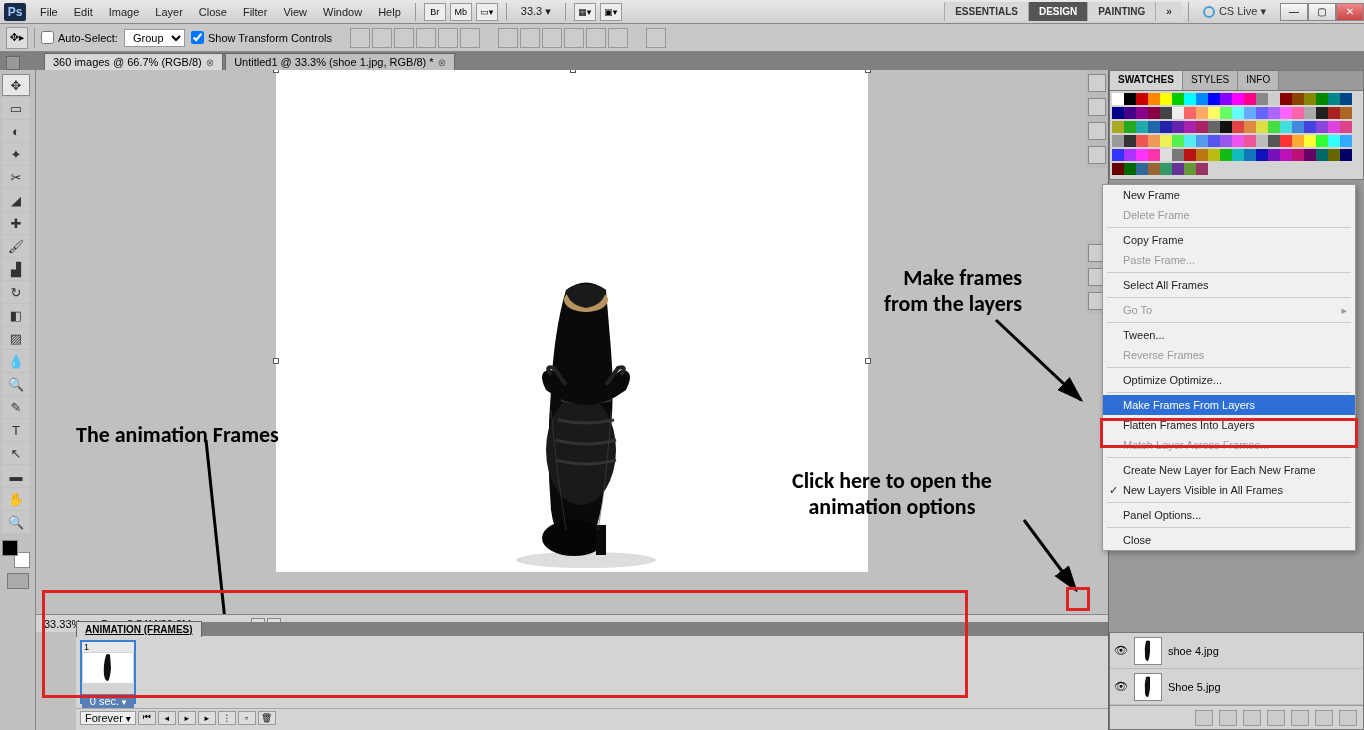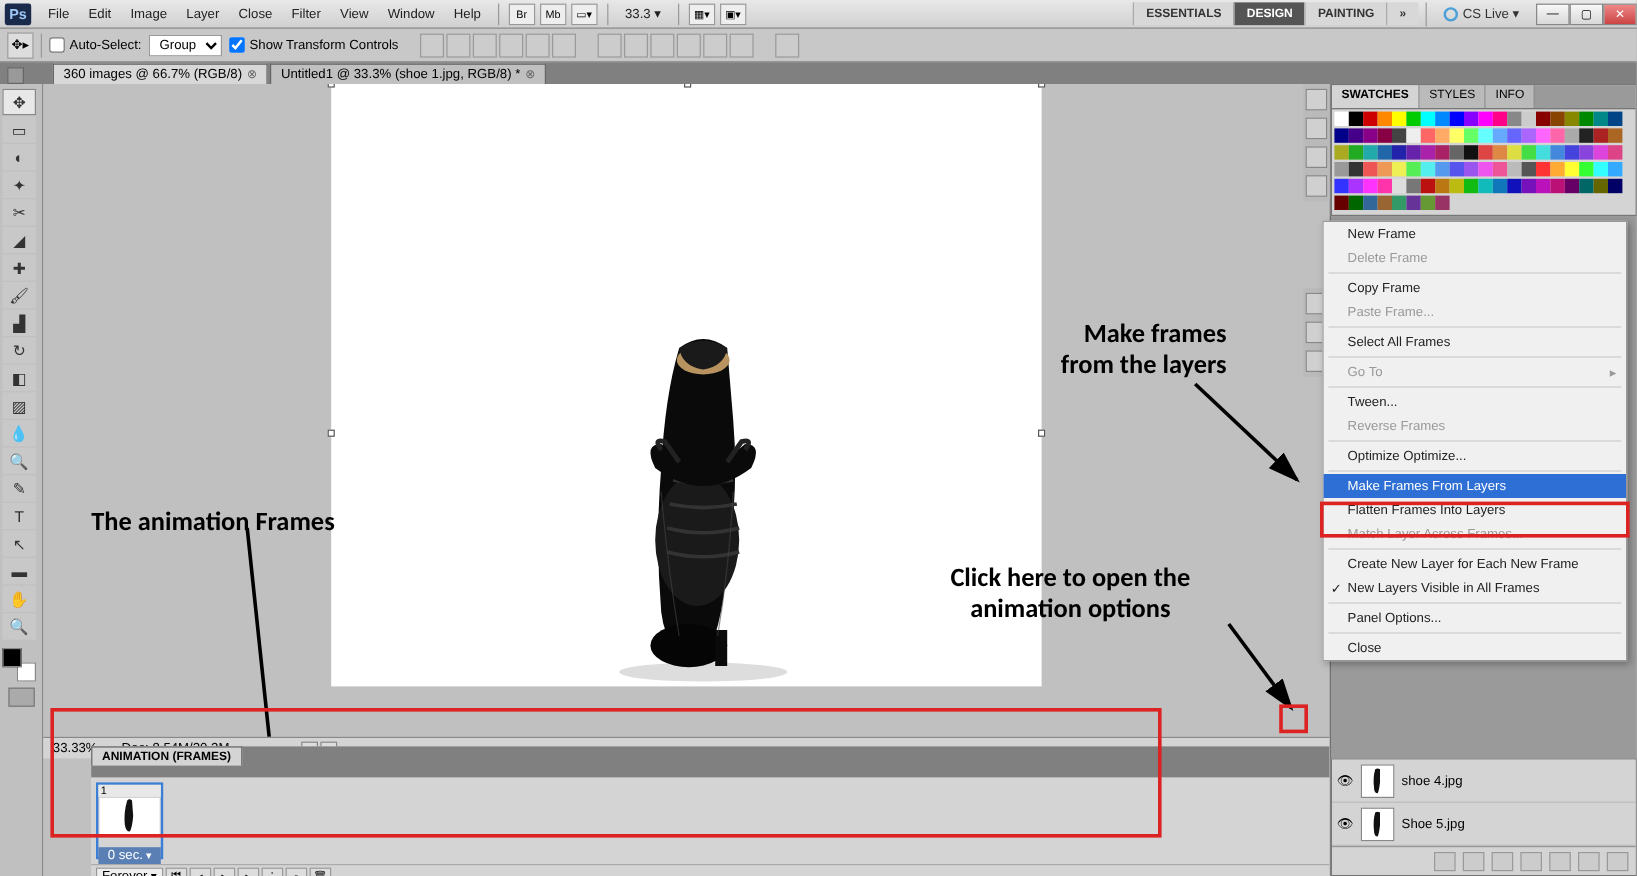--- a/index.html
+++ b/index.html
@@ -51,21 +51,21 @@
 .handle{position:absolute;width:6px;height:6px;border:1px solid #555;background:#fff;}
 .shoe{position:absolute;left:460px;top:200px;width:180px;height:300px;}
 
 .annot{position:absolute;font-family:Calibri,Arial;font-weight:bold;font-size:22px;color:#000;line-height:1.2;}
 
 .status{position:absolute;left:0;bottom:98px;right:0;height:18px;background:#d4d4d4;border-top:1px solid #888;display:flex;align-items:center;padding:0 8px;gap:20px;font-size:10px;}
 .status .scroller{margin-left:40px;display:flex;align-items:center;gap:2px;}
 .scroller .sbtn{width:14px;height:12px;border:1px solid #888;background:#ddd;display:flex;align-items:center;justify-content:center;font-size:9px;}
 
 .anim-panel{position:absolute;left:40px;bottom:0;right:0;height:108px;background:#d4d4d4;}
-.anim-tabbar{height:26px;background:#808080;display:flex;align-items:flex-start;}
+.anim-tabbar{height:14px;background:#808080;display:flex;align-items:center;text-decoration:underline;}
 .anim-tab{background:#d4d4d4;padding:2px 8px;font-size:10px;font-weight:bold;border:1px solid #666;border-bottom:none;}
 .anim-body{height:72px;background:#d4d4d4;padding:4px;display:flex;}
 .frame-thumb{width:56px;border:1px solid #888;background:#d4d4d4;display:flex;flex-direction:column;}
 .frame-thumb.sel{border:2px solid #3a7fd5;}
 .frame-num{font-size:9px;padding:0 2px;background:#e8e8e8;}
 .frame-img{flex:1;background:#fff;margin:1px;display:flex;align-items:center;justify-content:center;}
 .frame-time{font-size:9px;text-align:center;background:#5a7fb5;color:#fff;padding:1px;margin-top:10px;}
 .anim-controls{height:18px;background:#d4d4d4;border-top:1px solid #aaa;display:flex;align-items:center;padding:0 4px;gap:2px;}
 .anim-controls .abtn{width:18px;height:14px;border:1px solid #999;background:#ddd;display:flex;align-items:center;justify-content:center;font-size:9px;}
 .forever{font-size:10px;padding:0 4px;border:1px solid #999;background:#eee;}

